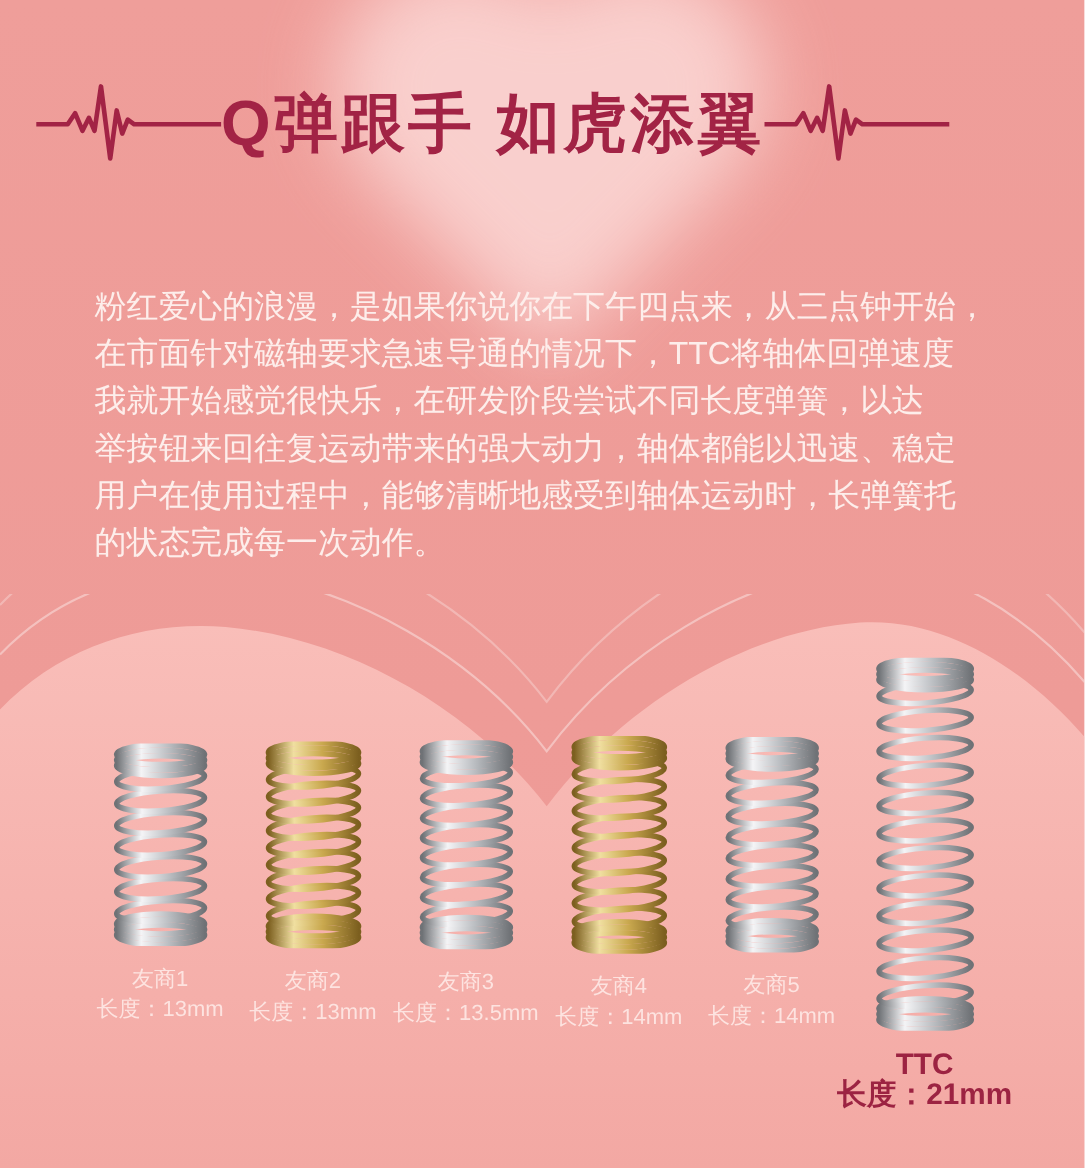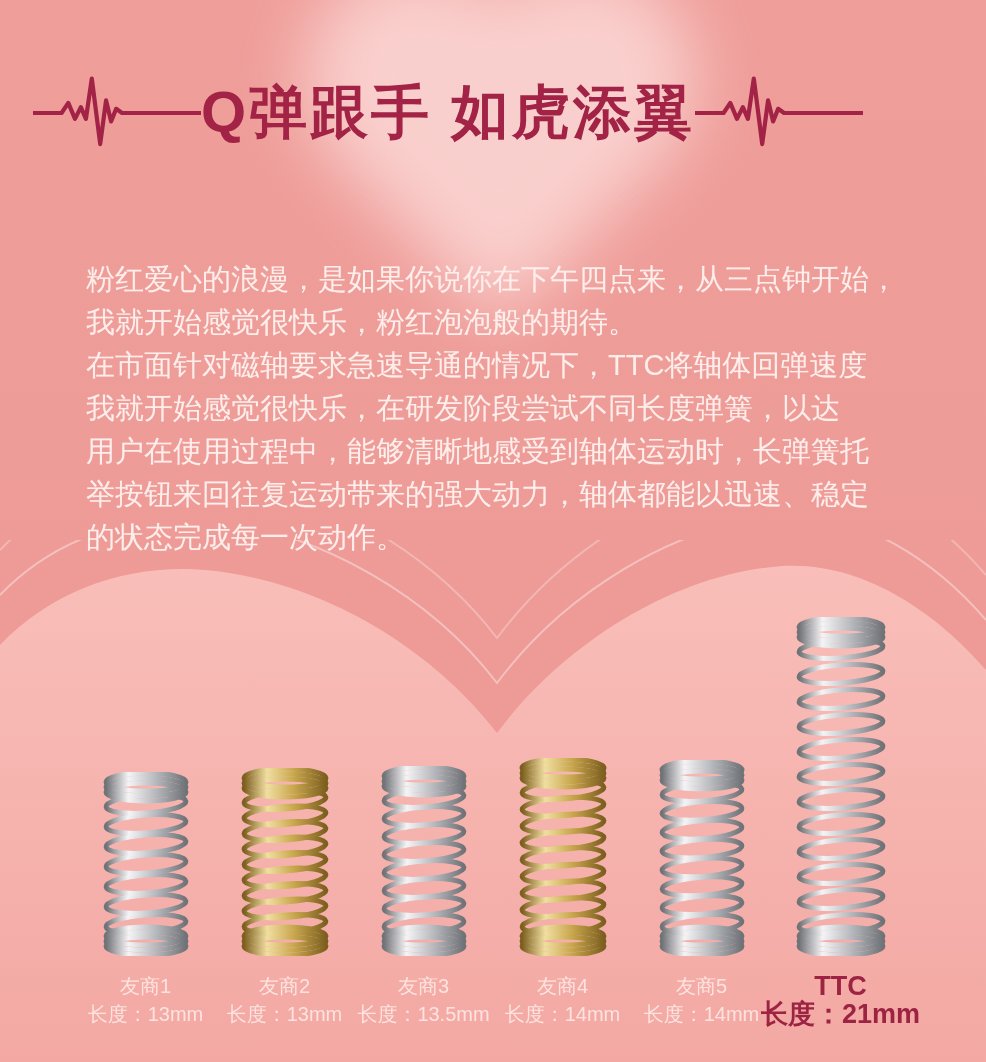--- a/index.html
+++ b/index.html
@@ -41,22 +41,22 @@
   .paragraph{
     position:absolute;left:86px;top:210px;width:830px;
     color:#fdeeeb;font-size:29px;line-height:43px;
     text-shadow:0 0 1px rgba(255,255,255,.15);
     margin-top:48px;
   }
   .paragraph .pline{white-space:nowrap;}
 
   .springs-row{
     position:absolute;left:76px;bottom:0;width:834px;
-    display:flex;align-items:flex-end;
-    padding-bottom:34px;
+    display:flex;align-items:center;
+    padding-bottom:53px;
   }
   .spring-col{
     width:139px;display:flex;flex-direction:column;
     justify-content:flex-end;align-items:center;
   }
   .spring-art{line-height:0;margin-bottom:16px;}
   .s-name,.s-len{
     height:28px;line-height:28px;text-align:center;
     font-size:20px;color:rgba(253,230,227,.95);white-space:nowrap;
   }
@@ -91,25 +91,24 @@
       <polyline points="0,45 34,45 42,33 50,52 57,38 63,52 70,4 80,82 87,30 93,55 99,40 106,45 200,45" fill="none" stroke="#a22345" stroke-width="5" stroke-linejoin="round" stroke-linecap="round"></polyline>
     </svg>
     <h1 class="title">Q弹跟手 如虎添翼</h1>
     <svg class="ekg" width="168" height="90" viewBox="0 0 200 90">
       <polyline points="0,45 34,45 42,33 50,52 57,38 63,52 70,4 80,82 87,30 93,55 99,40 106,45 200,45" fill="none" stroke="#a22345" stroke-width="5" stroke-linejoin="round" stroke-linecap="round"></polyline>
     </svg>
   </div>
 
   <div class="paragraph">
     <div class="pline">粉红爱心的浪漫，是如果你说你在下午四点来，从三点钟开始，</div>
-    <div class="pline">我就开始感觉很快乐，粉红泡泡般的期待。</div>
     <div class="pline">在市面针对磁轴要求急速导通的情况下，TTC将轴体回弹速度</div>
     <div class="pline">我就开始感觉很快乐，在研发阶段尝试不同长度弹簧，以达</div>
+    <div class="pline">举按钮来回往复运动带来的强大动力，轴体都能以迅速、稳定</div>
     <div class="pline">用户在使用过程中，能够清晰地感受到轴体运动时，长弹簧托</div>
-    <div class="pline">举按钮来回往复运动带来的强大动力，轴体都能以迅速、稳定</div>
     <div class="pline">的状态完成每一次动作。</div>
   </div>
 
   <div class="springs-row">
     <div class="spring-col">
       <div class="spring-art"><svg width="92" height="184" viewBox="0 0 92 184">
             <defs>
               <linearGradient id="g0" x1="0" y1="0" x2="1" y2="0">
                 <stop offset="0" stop-color="#6f7276"></stop>
                 <stop offset="0.28" stop-color="#f4f4f6"></stop>

